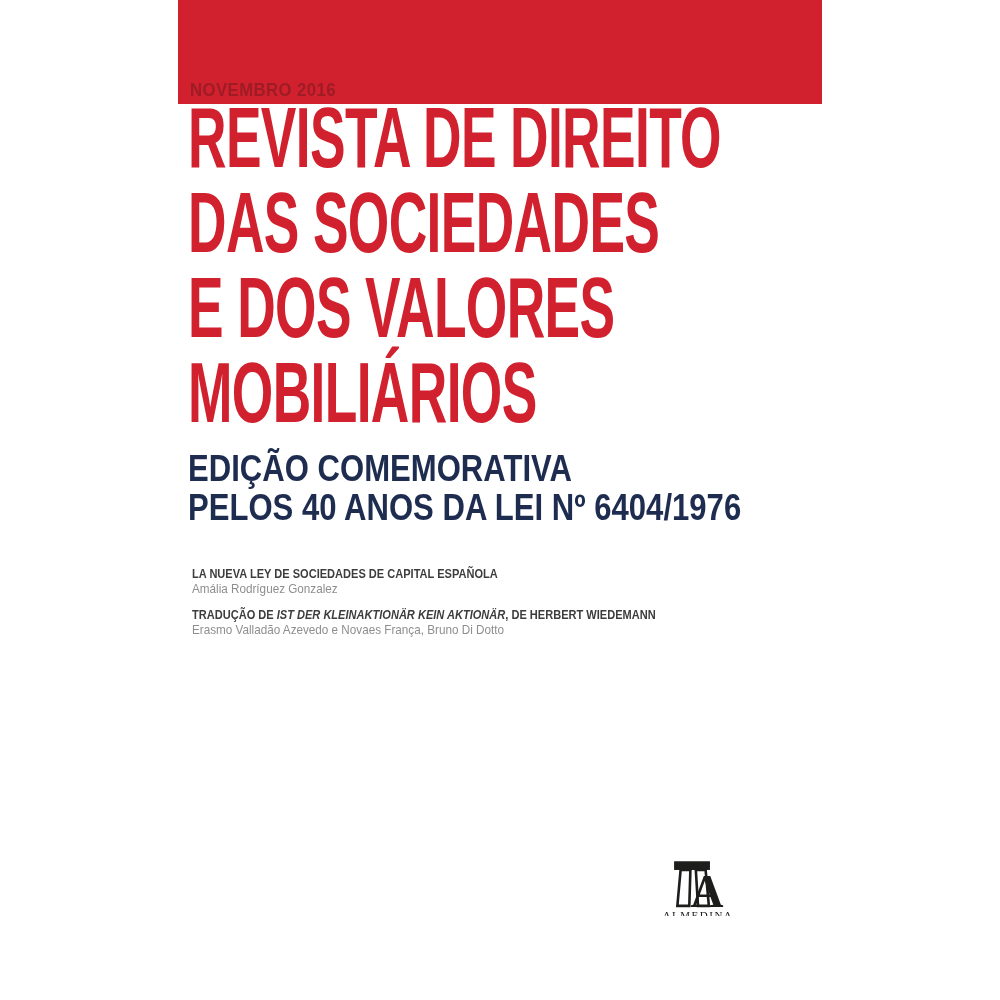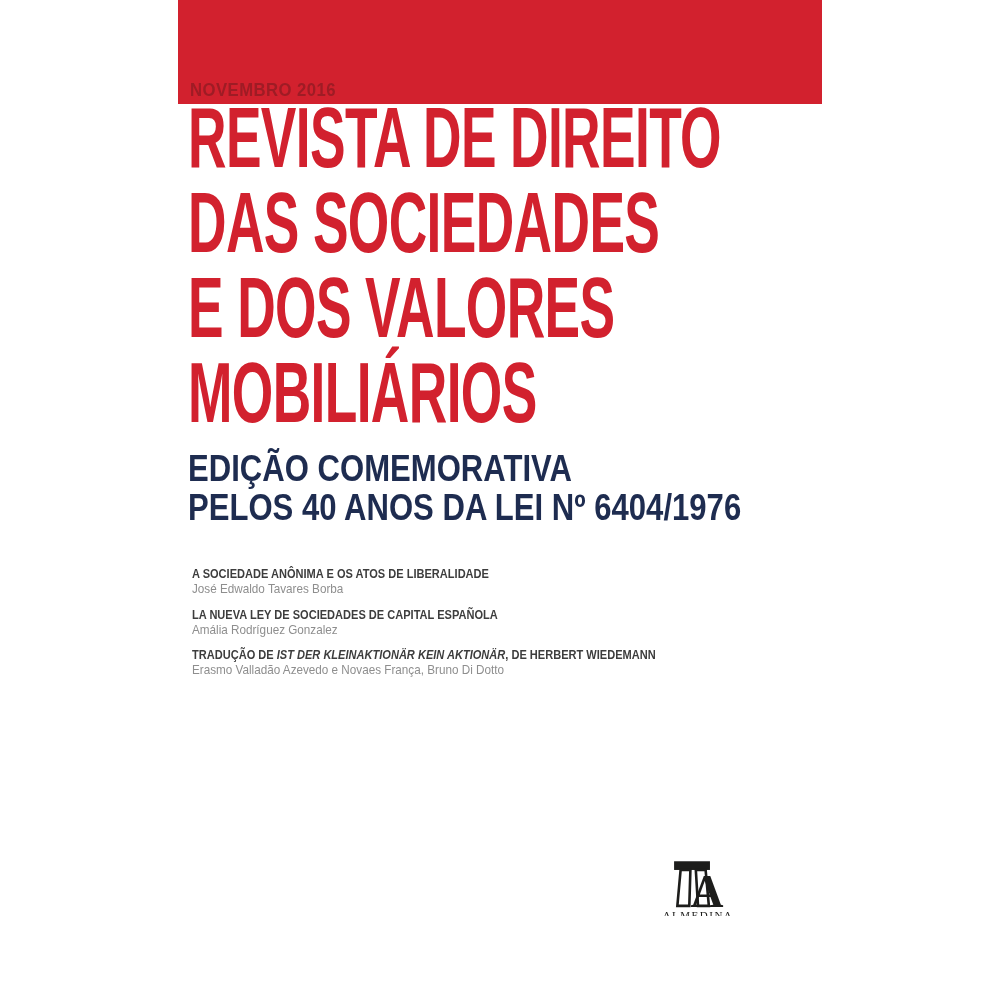--- a/index.html
+++ b/index.html
@@ -67,24 +67,20 @@
   <div class="title-line l1">DAS SOCIEDADES</div>
   <div class="title-line l2">E DOS VALORES</div>
   <div class="title-line l3">MOBILIÁRIOS</div>
 
   <div class="subtitle-line s0">EDIÇÃO COMEMORATIVA</div>
   <div class="subtitle-line s1">PELOS 40 ANOS DA LEI Nº 6404/1976</div>
 
   <div class="article-list">
 
 
-    <div class="article-item">
-      <div class="article-title"><span>A SOCIEDADE ANÔNIMA E OS ATOS DE LIBERALIDADE</span></div>
-      <div class="article-authors">José Edwaldo Tavares Borba</div>
-    </div>
 
 
 
 
     <div class="article-item">
       <div class="article-title"><span>LA NUEVA LEY DE SOCIEDADES DE CAPITAL ESPAÑOLA</span></div>
       <div class="article-authors">Amália Rodríguez Gonzalez</div>
     </div>
 
     <div class="article-item">

